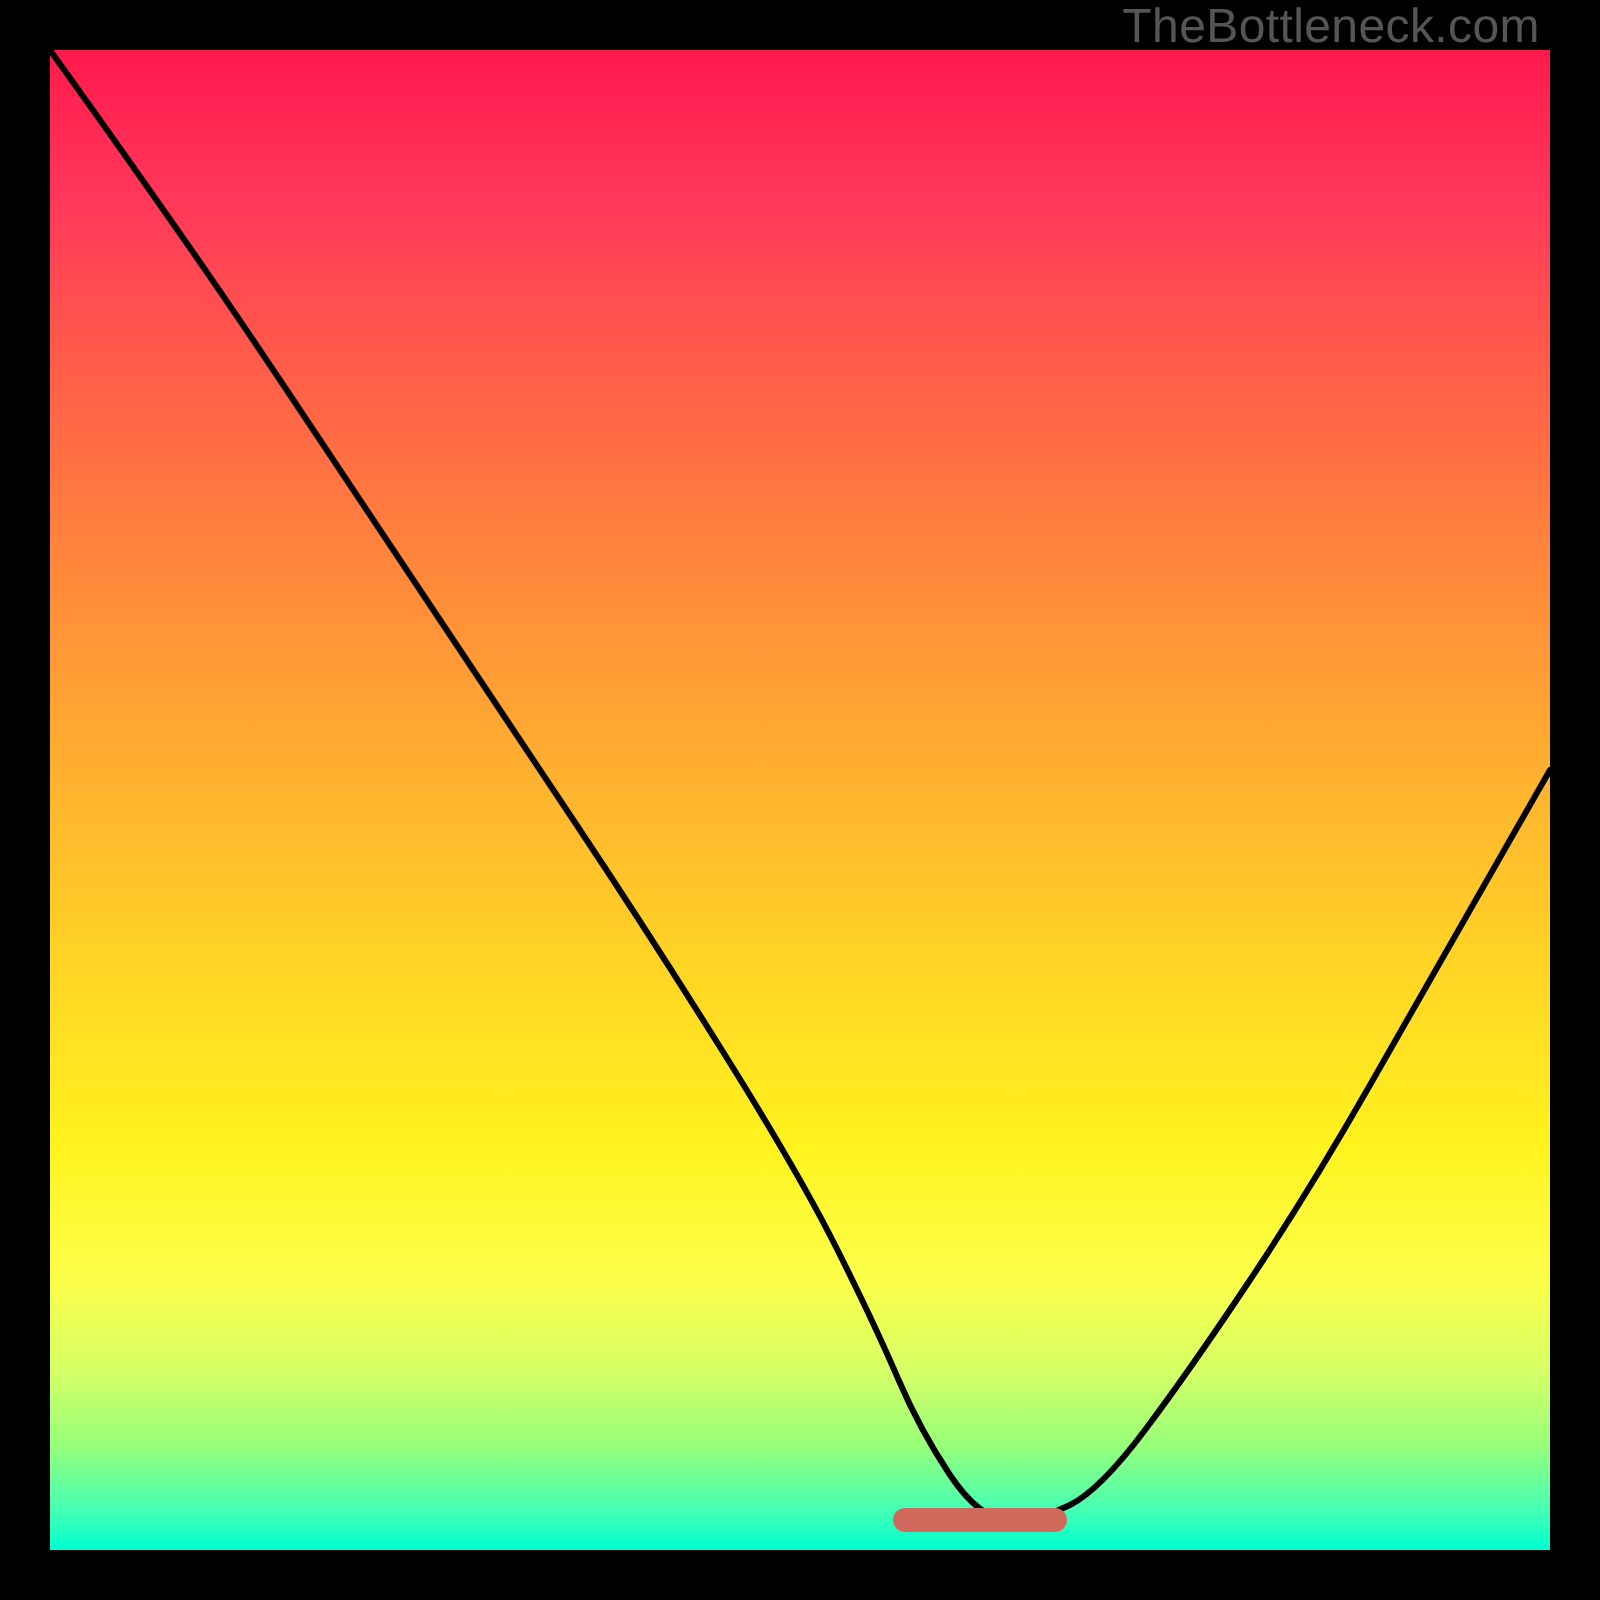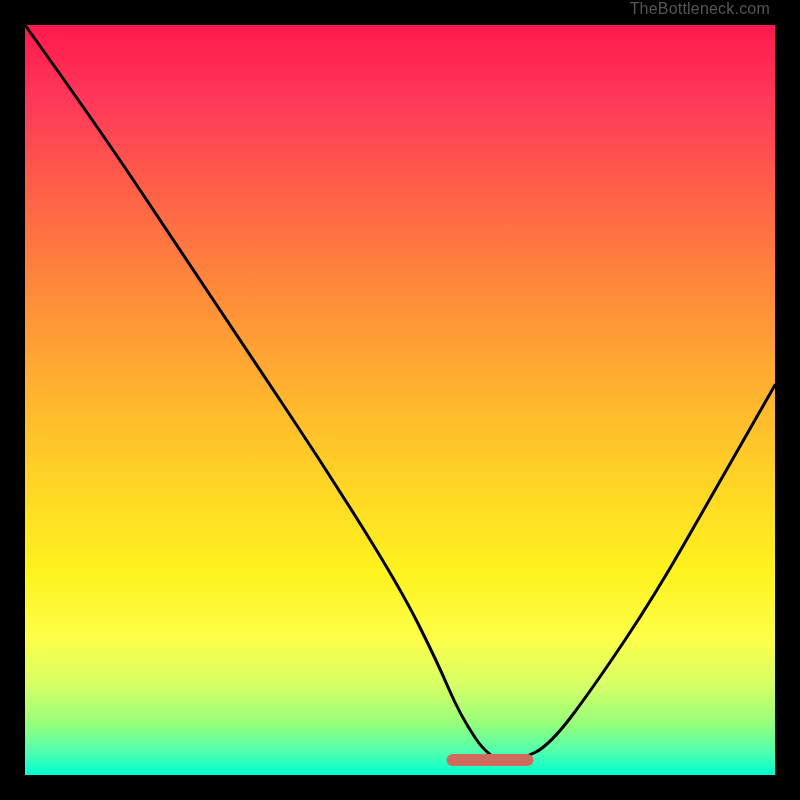--- a/index.html
+++ b/index.html
@@ -38,21 +38,21 @@
       #98ff7a 93%,
       #4dffb0 97%,
       #00ffd1 100%
     );
   }
   .watermark {
     position: absolute;
     top: 0;
     right: 30px;
     font-family: Arial, Helvetica, sans-serif;
-    font-size: 16px;
+    font-size: 24px;
     font-weight: 500;
     color: #555;
     letter-spacing: 0.2px;
   }
   svg.curve {
     position: absolute;
     top: 0;
     left: 0;
     width: 750px;
     height: 750px;

